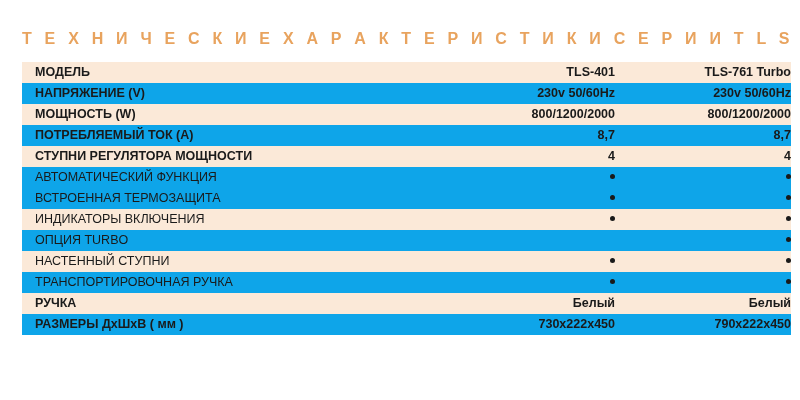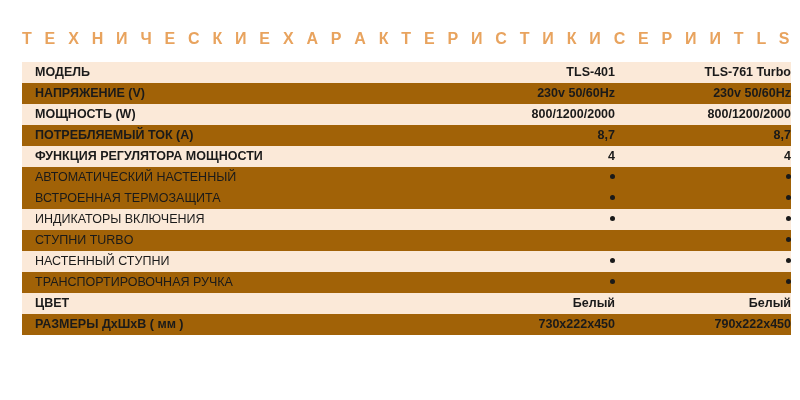--- a/index.html
+++ b/index.html
@@ -46,21 +46,21 @@
     vertical-align: middle;
     font-size: 12.5px;
     color: #1a1a1a;
     line-height: 21px;
     height: 21px;
   }
   .row-shaded td {
     background: #fbe9d8;
   }
   .row-plain td {
-    background: #a16207;
+    background: #0ea5e9;
   }
   .c-label {
     width: 404px;
     padding-left: 13px !important;
     text-align: left;
     white-space: nowrap;
   }
   .c-val {
     width: 176px;
     text-align: right;
@@ -103,56 +103,56 @@
           <td class="c-label">МОЩНОСТЬ (W)</td>
           <td class="c-val">800/1200/2000</td>
           <td class="c-val">800/1200/2000</td>
         </tr>
         <tr class="row-plain bold">
           <td class="c-label">ПОТРЕБЛЯЕМЫЙ ТОК (А)</td>
           <td class="c-val">8,7</td>
           <td class="c-val">8,7</td>
         </tr>
         <tr class="row-shaded bold">
-          <td class="c-label">ФУНКЦИЯ РЕГУЛЯТОРА МОЩНОСТИ</td>
+          <td class="c-label">СТУПНИ РЕГУЛЯТОРА МОЩНОСТИ</td>
           <td class="c-val">4</td>
           <td class="c-val">4</td>
         </tr>
         <tr class="row-plain">
-          <td class="c-label">АВТОМАТИЧЕСКИЙ НАСТЕННЫЙ</td>
+          <td class="c-label">АВТОМАТИЧЕСКИЙ ФУНКЦИЯ</td>
           <td class="c-val"><span class="dot"></span></td>
           <td class="c-val"><span class="dot"></span></td>
         </tr>
         <tr class="row-plain">
           <td class="c-label">ВСТРОЕННАЯ ТЕРМОЗАЩИТА</td>
           <td class="c-val"><span class="dot"></span></td>
           <td class="c-val"><span class="dot"></span></td>
         </tr>
         <tr class="row-shaded">
           <td class="c-label">ИНДИКАТОРЫ ВКЛЮЧЕНИЯ</td>
           <td class="c-val"><span class="dot"></span></td>
           <td class="c-val"><span class="dot"></span></td>
         </tr>
         <tr class="row-plain">
-          <td class="c-label">СТУПНИ TURBO</td>
+          <td class="c-label">ОПЦИЯ TURBO</td>
           <td class="c-val"></td>
           <td class="c-val"><span class="dot"></span></td>
         </tr>
         <tr class="row-shaded">
           <td class="c-label">НАСТЕННЫЙ СТУПНИ</td>
           <td class="c-val"><span class="dot"></span></td>
           <td class="c-val"><span class="dot"></span></td>
         </tr>
         <tr class="row-plain">
           <td class="c-label">ТРАНСПОРТИРОВОЧНАЯ РУЧКА</td>
           <td class="c-val"><span class="dot"></span></td>
           <td class="c-val"><span class="dot"></span></td>
         </tr>
         <tr class="row-shaded bold">
-          <td class="c-label">ЦВЕТ</td>
+          <td class="c-label">РУЧКА</td>
           <td class="c-val">Белый</td>
           <td class="c-val">Белый</td>
         </tr>
         <tr class="row-plain bold">
           <td class="c-label">РАЗМЕРЫ ДхШхВ ( мм )</td>
           <td class="c-val">730x222x450</td>
           <td class="c-val">790x222x450</td>
         </tr>
       </tbody>
   </table>

